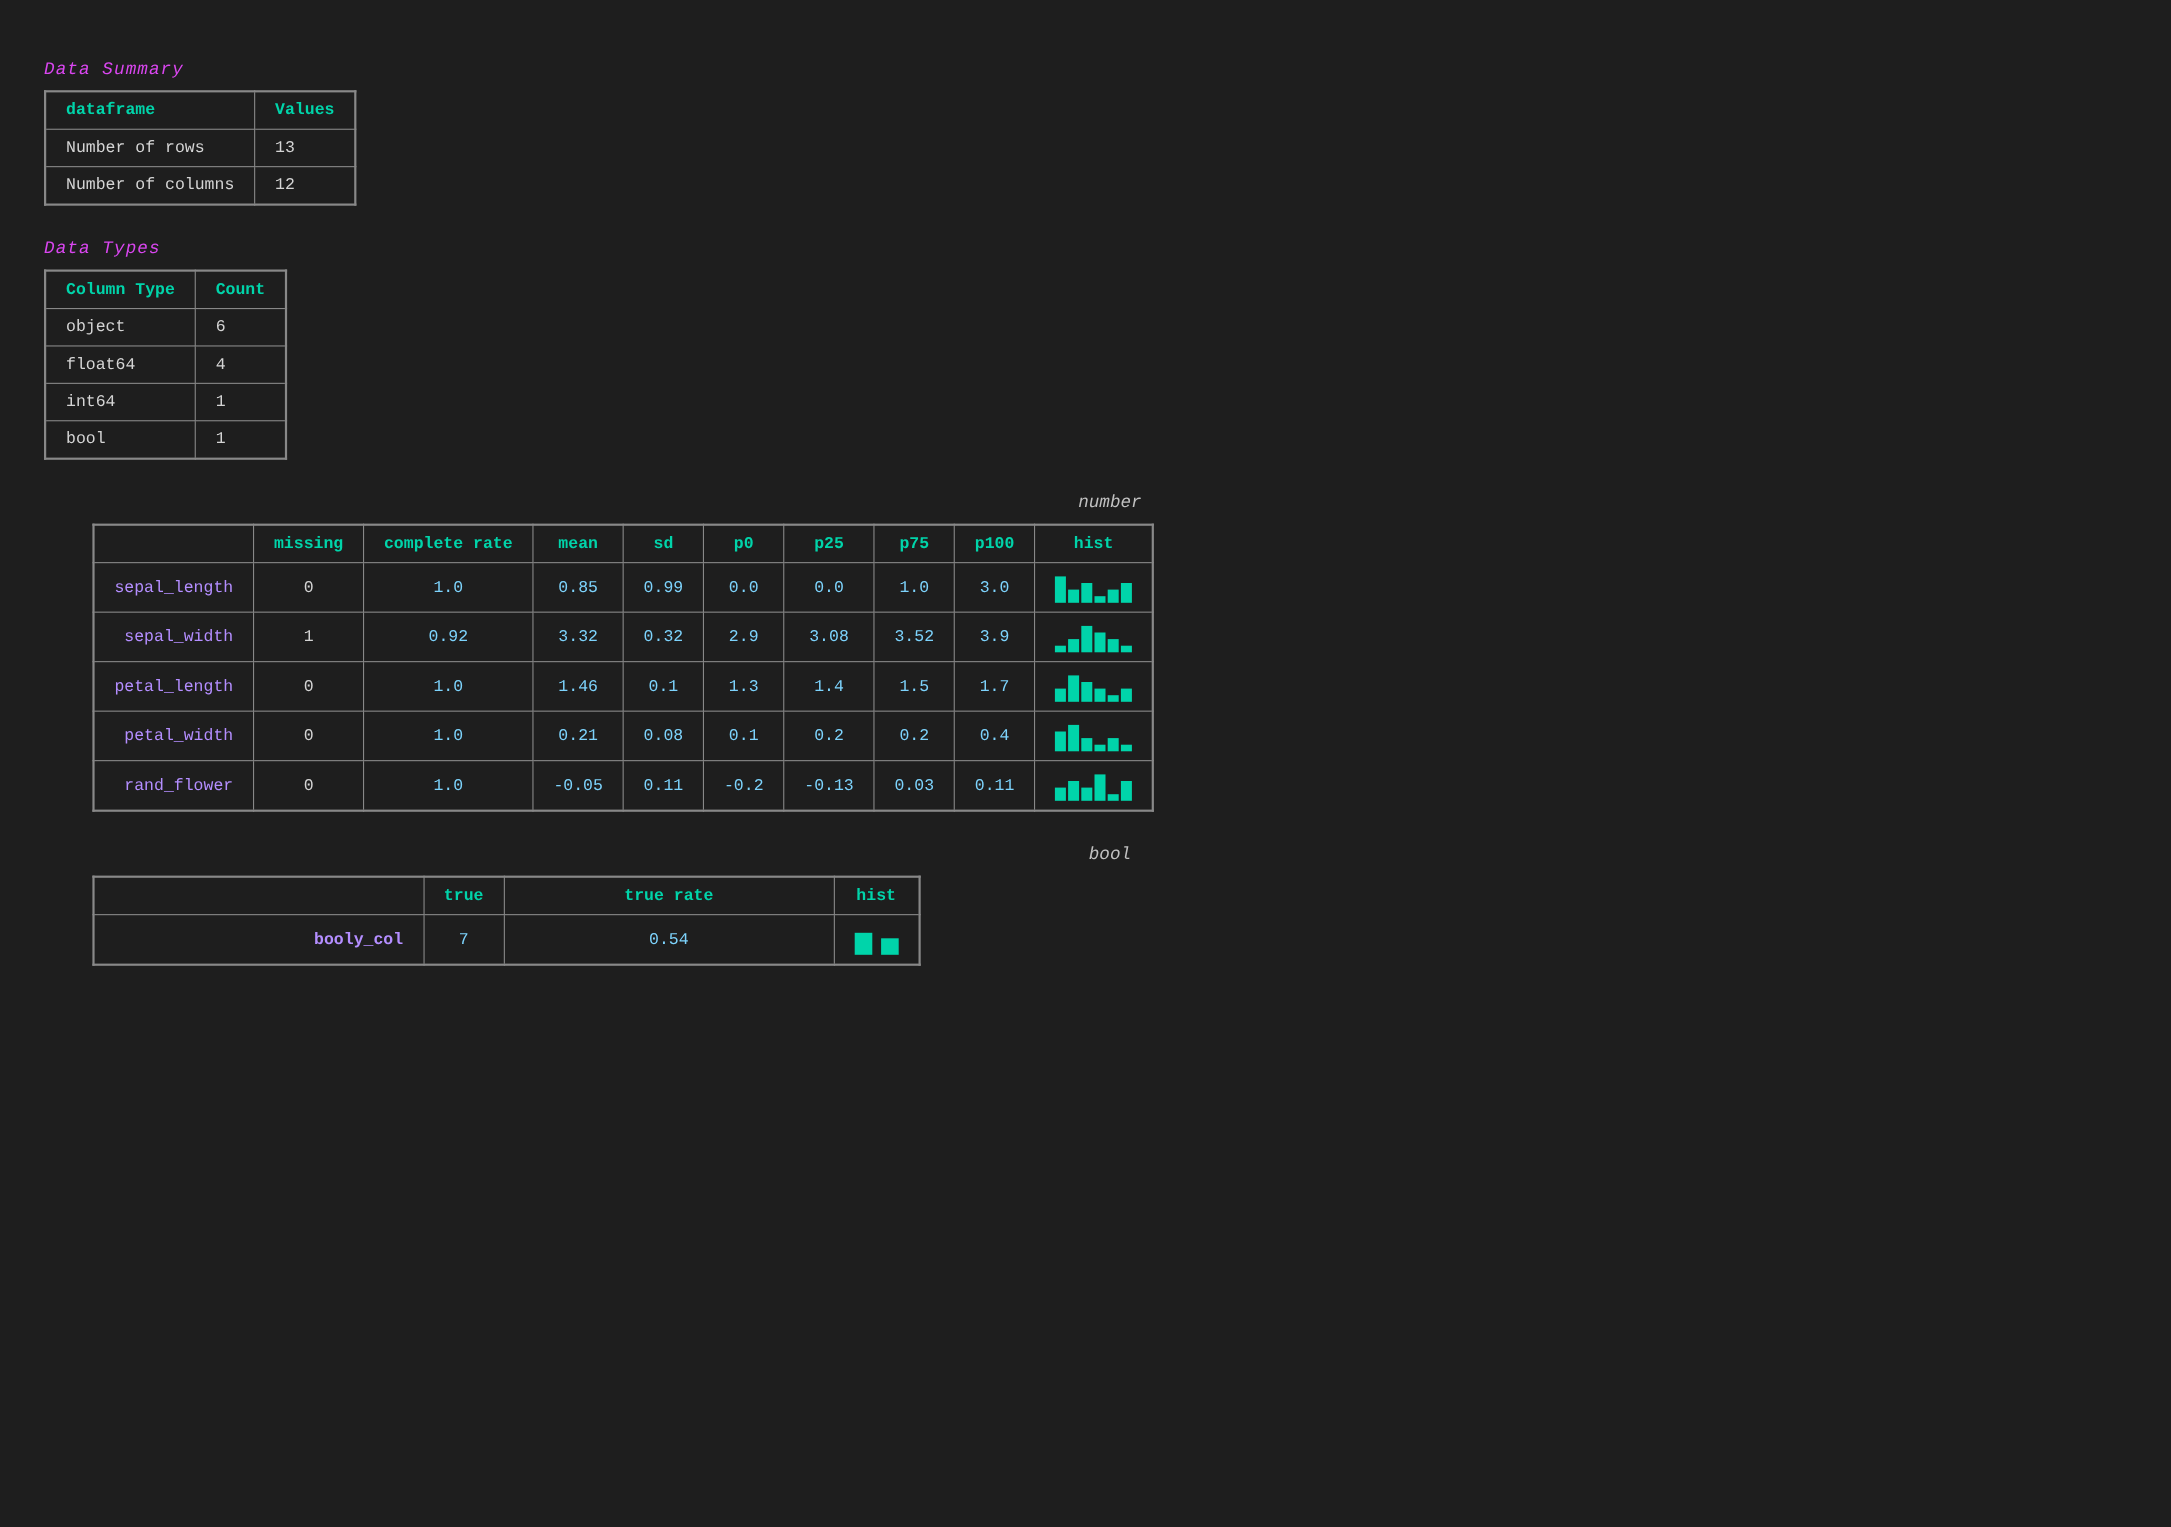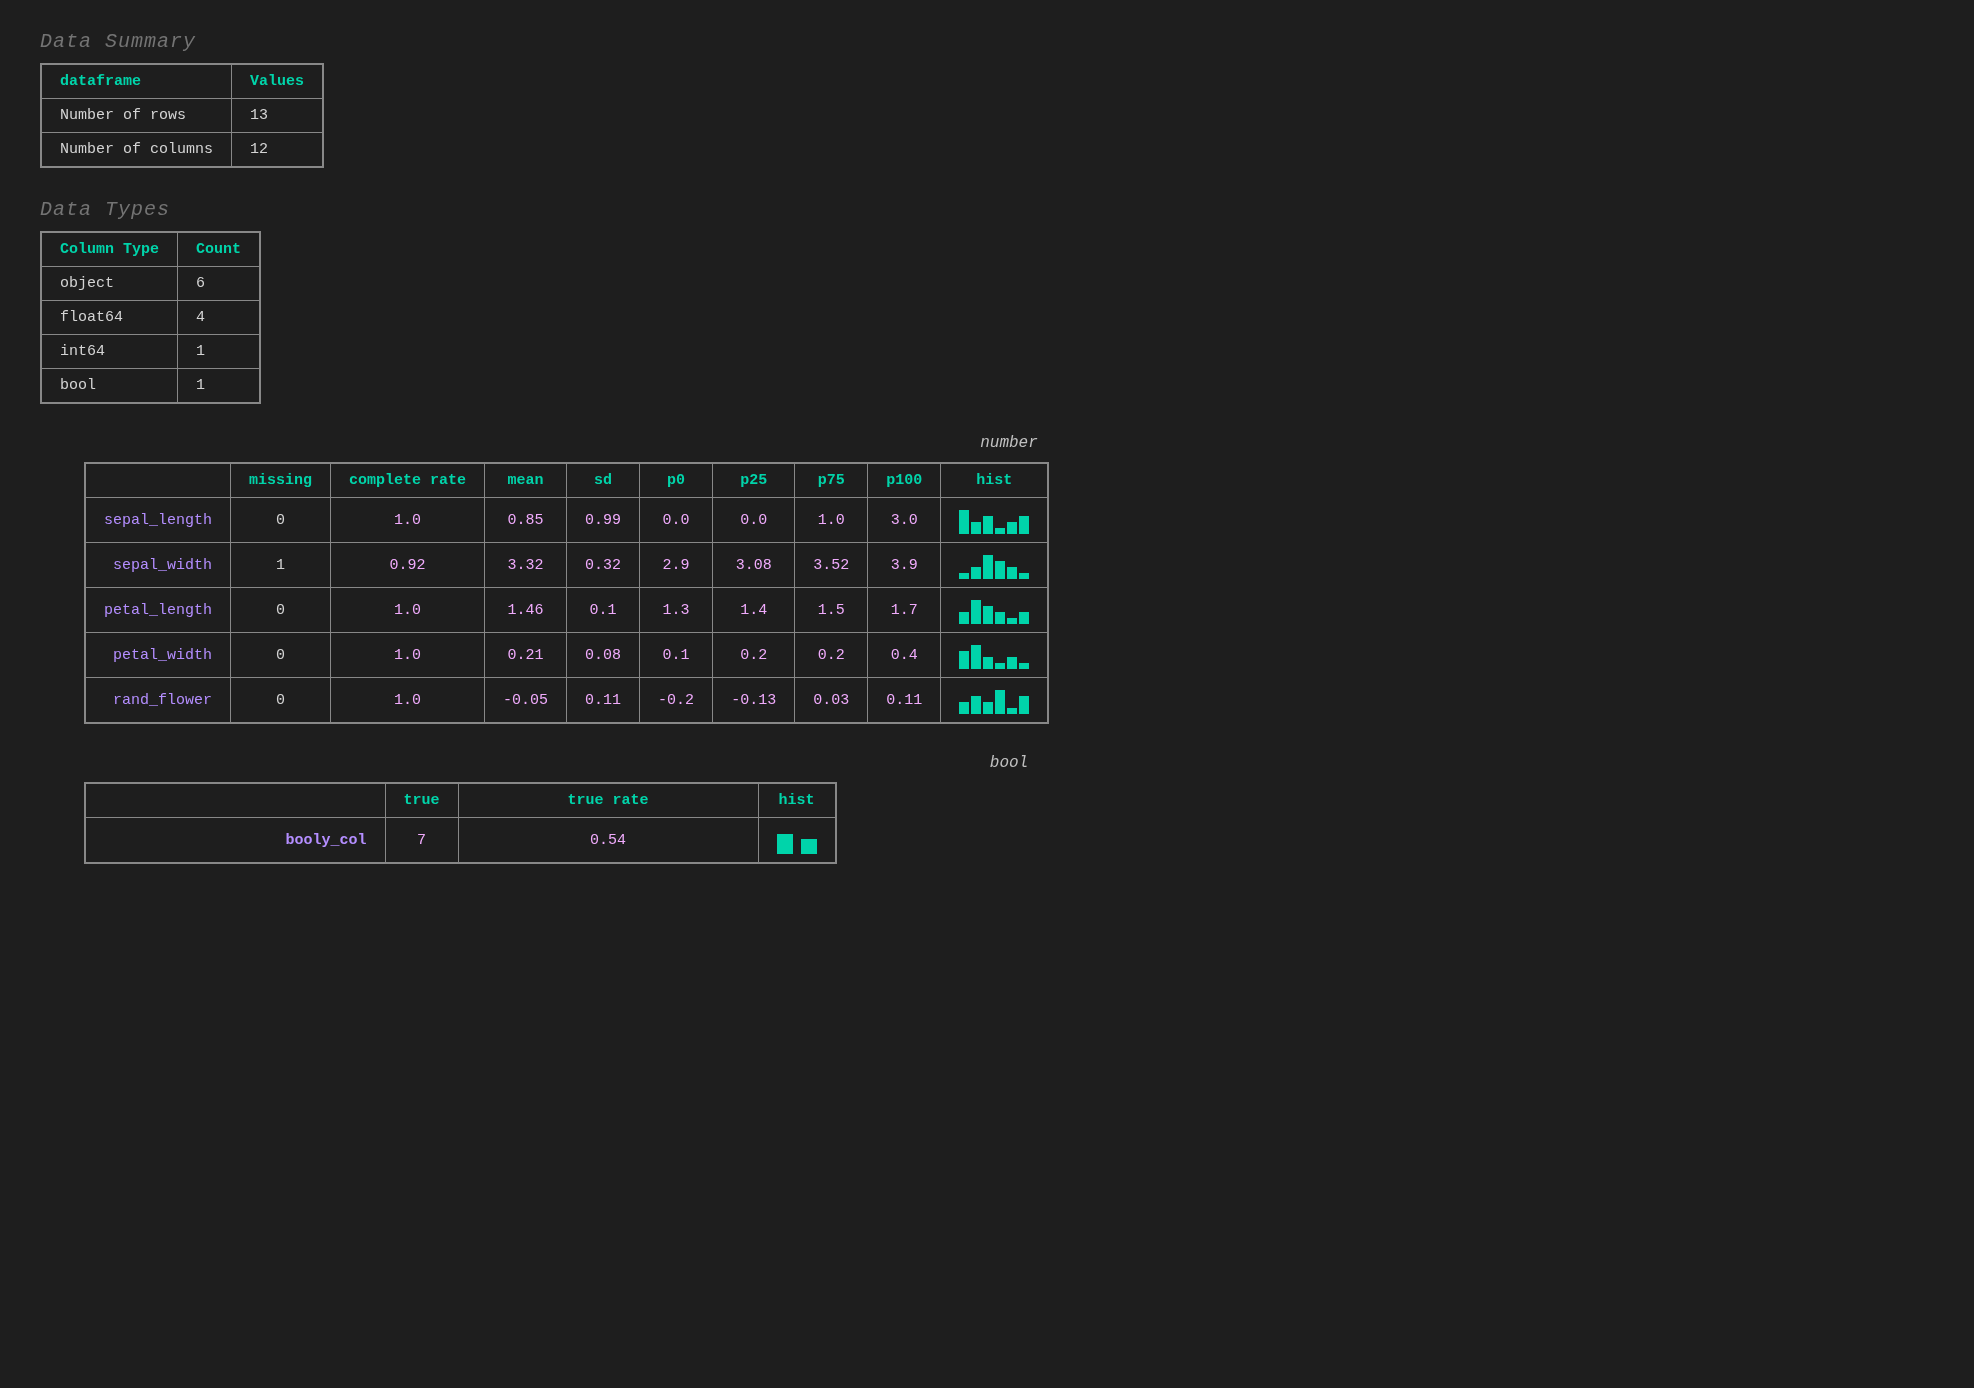--- a/index.html
+++ b/index.html
@@ -9,24 +9,25 @@
       color: #d4d4d4;
       font-family: 'Courier New', Courier, monospace;
       font-size: 15px;
       padding: 30px 40px;
       width: 1974px;
       min-height: 1388px;
     }
 
     .section-title {
       font-style: italic;
-      color: #737373;
+      color: #d946ef;
       margin-bottom: 10px;
-      font-size: 20px;
+      font-size: 16px;
       letter-spacing: 1px;
+      margin-top: 24px;
     }
 
     .section {
       margin-bottom: 30px;
     }
 
     table {
       border-collapse: collapse;
       border: 2px solid #888;
     }
@@ -58,21 +59,21 @@
     .number-table th, .number-table td {
       text-align: center;
     }
 
     .number-table td.row-label {
       color: #b48eff;
       text-align: right;
     }
 
     .number-table td.numeric {
-      color: #f0abfc;
+      color: #7dd3fc;
     }
 
     .hist-cell {
       display: flex;
       align-items: flex-end;
       gap: 2px;
       height: 28px;
       min-width: 70px;
     }
 

